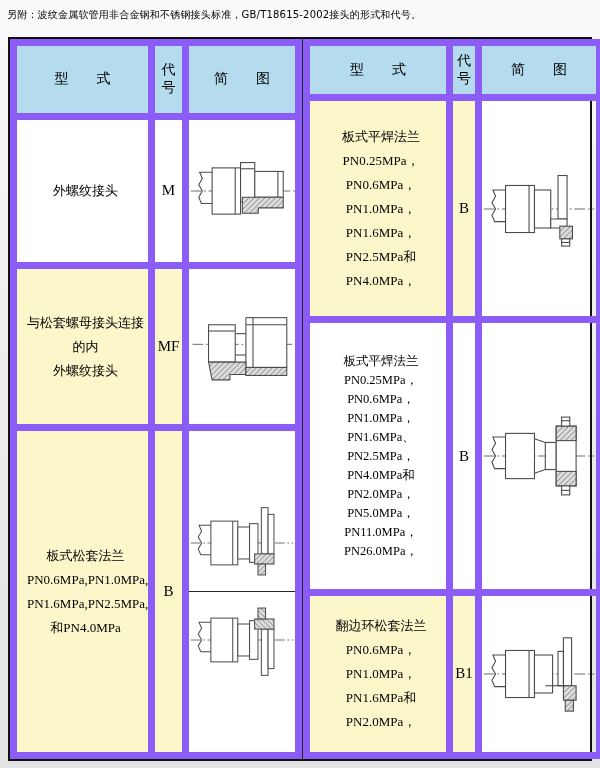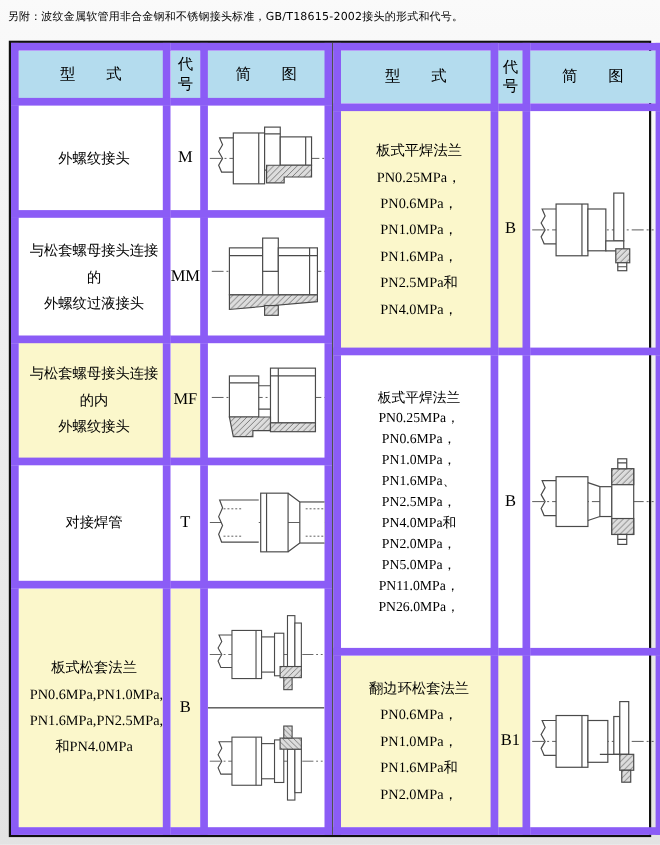--- a/index.html
+++ b/index.html
@@ -95,38 +95,20 @@
           <rect x="58" y="13" width="16" height="44" fill="#fff"></rect>
           <line x1="58" y1="20" x2="74" y2="20"></line>
           <rect x="74" y="23" width="32" height="29" fill="#fff"></rect>
           <line x1="100" y1="23" x2="100" y2="52"></line>
           <path d="M60,52 H106 V64 H78 V70 H60 Z" fill="url(#ht)"></path>
         </svg>
       </td>
     </tr>
 
 
-    <tr style="height:101px">
-      <td class="tc">与松套螺母接头连接的
-外螺纹过液接头</td>
-      <td class="cc">MM</td>
-      <td class="dc">
-        <svg class="dg" width="112" height="88" viewBox="0 0 126 92" stroke="#4a4a4a" stroke-width="1.2" fill="none">
-          <line x1="4" y1="40" x2="122" y2="40" stroke="#333" stroke-width="0.8" stroke-dasharray="12 3 2 3"></line>
-          <rect x="22" y="16" width="34" height="48" fill="#fff"></rect>
-          <line x1="22" y1="24" x2="56" y2="24"></line>
-          <rect x="56" y="6" width="16" height="34" fill="#fff"></rect>
-          <rect x="72" y="16" width="40" height="48" fill="#fff"></rect>
-          <line x1="72" y1="24" x2="112" y2="24"></line>
-          <line x1="104" y1="16" x2="104" y2="64"></line>
-          <path d="M22,64 L112,64 L112,71 L22,79 Z" fill="url(#ht)"></path>
-          <rect x="58" y="75" width="14" height="10" fill="url(#ht)"></rect>
-        </svg>
-      </td>
-    </tr>
 
     <tr style="height:99px">
       <td class="tc hl">与松套螺母接头连接的内
 外螺纹接头</td>
       <td class="cc hl">MF</td>
       <td class="dc">
         <svg class="dg" width="112" height="86" viewBox="0 0 126 90" stroke="#4a4a4a" stroke-width="1.2" fill="none">
           <line x1="4" y1="42" x2="122" y2="42" stroke="#333" stroke-width="0.8" stroke-dasharray="12 3 2 3"></line>
           <rect x="22" y="20" width="30" height="42" fill="#fff"></rect>
           <line x1="22" y1="27" x2="52" y2="27"></line>
@@ -134,38 +116,20 @@
               <line x1="52" y1="54" x2="64" y2="54"></line>
           <rect x="64" y="12" width="46" height="56" fill="#fff"></rect>
           <line x1="64" y1="20" x2="110" y2="20"></line>
           <line x1="72" y1="12" x2="72" y2="68"></line>
           <path d="M22,62 H64 V76 H46 V82 H26 Z" fill="url(#ht)"></path>
           <rect x="64" y="68" width="46" height="9" fill="url(#ht)"></rect>
         </svg>
       </td>
     </tr>
 
-    <tr style="height:100px">
-      <td class="tc">对接焊管</td>
-      <td class="cc">T</td>
-      <td class="dc">
-        <svg class="dg" width="112" height="86" viewBox="0 0 126 90" stroke="#4a4a4a" stroke-width="1.2" fill="none">
-          <use href="#gCL"></use>
-          <path d="M52,22 H12 l3,8 -4,9 4,9 -4,9 3,8 H52" fill="#fff"></path>
-          <line x1="16" y1="31" x2="36" y2="31" stroke-dasharray="2 2" stroke-width="0.9"></line>
-          <line x1="16" y1="59" x2="36" y2="59" stroke-dasharray="2 2" stroke-width="0.9"></line>
-          <rect x="54" y="15" width="28" height="60" fill="#fff"></rect>
-          <line x1="60" y1="15" x2="60" y2="75"></line>
-          <path d="M82,15 L94,24 M82,75 L94,66"></path>
-          <rect x="94" y="24" width="26" height="42" fill="#fff"></rect>
-          <line x1="100" y1="31" x2="118" y2="31" stroke-dasharray="2 2" stroke-width="0.9"></line>
-          <line x1="100" y1="59" x2="118" y2="59" stroke-dasharray="2 2" stroke-width="0.9"></line>
-        </svg>
-      </td>
-    </tr>
 
     <tr style="height:194px">
       <td class="tc hl">板式松套法兰
 PN0.6MPa,PN1.0MPa,
 PN1.6MPa,PN2.5MPa,
 和PN4.0MPa</td>
       <td class="cc hl">B</td>
       <td class="dc" style="padding:0">
         <div class="half" style="height:96px">
           <svg class="dg" width="112" height="88" viewBox="0 0 126 90" stroke="#4a4a4a" stroke-width="1.2" fill="none">

